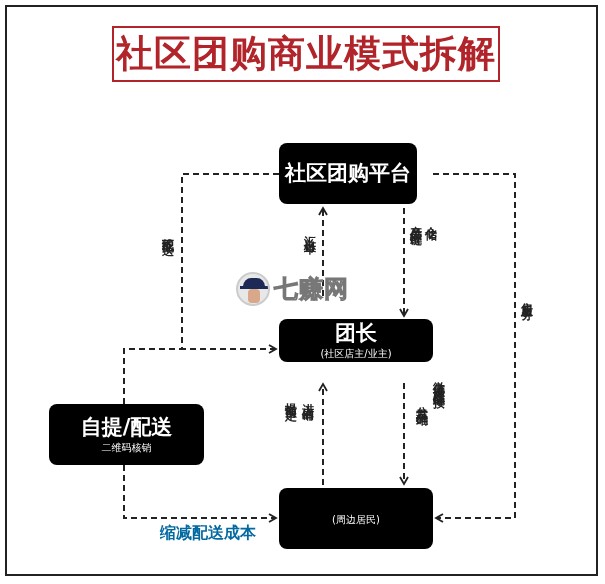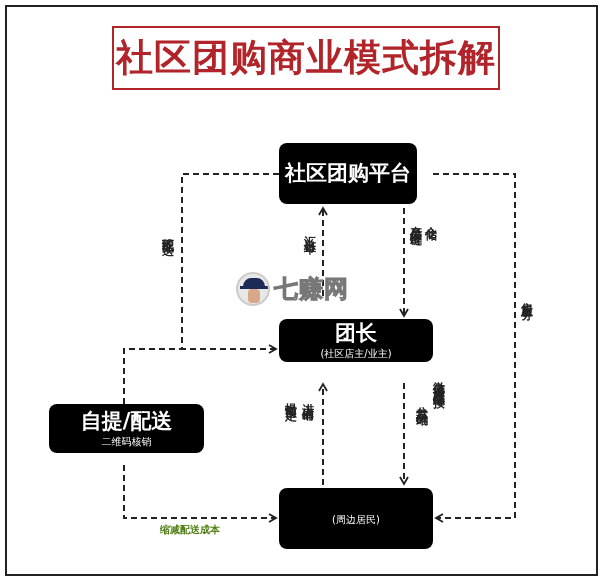--- a/index.html
+++ b/index.html
@@ -1,36 +1,36 @@
 <!DOCTYPE html>
 <html><head>
 <meta charset="utf-8">
 <style>
   html, body { margin: 0; padding: 0; background: #fff; }
   body { width: 605px; height: 584px; position: relative; overflow: hidden;
          font-family: "DejaVu Sans", "Liberation Sans", sans-serif; }
   .frame { position: absolute; left: 5px; top: 5px; width: 593px; height: 571px;
            border: 2px solid #222; box-sizing: border-box; }
-  .title-box { position: absolute; left: 112px; top: 26px; width: 388px; height: 64px;
+  .title-box { position: absolute; left: 112px; top: 26px; width: 388px; height: 56px;
                border: 2px solid #b0242a; box-sizing: border-box;
                display: flex; align-items: center; justify-content: center; }
   .title { color: #b0242a; font-size: 37px; font-weight: bold; letter-spacing: 1px; }
   .node { position: absolute; background: #000; color: #fff; border-radius: 8px;
           display: flex; flex-direction: column; align-items: center; justify-content: center;
           box-sizing: border-box; }
   .node .main { font-size: 21px; font-weight: bold; line-height: 1.2; }
   .node .sub { font-size: 10px; line-height: 1.2; margin-top: 2px; }
   .n-platform { left: 279px; top: 143px; width: 138px; height: 61px; }
   .n-leader { left: 279px; top: 319px; width: 154px; height: 43px; text-align: center; }
-  .n-pickup { left: 49px; top: 404px; width: 155px; height: 49px; }
+  .n-pickup { left: 49px; top: 404px; width: 155px; height: 61px; }
   .n-consumer { left: 279px; top: 488px; width: 154px; height: 61px; }
   svg.edges { position: absolute; left: 0; top: 0; }
   .vlabel { position: absolute; font-size: 12px; font-weight: bold; color: #222;
             writing-mode: vertical-rl; text-orientation: upright; letter-spacing: 2px; line-height: 1; }
-  .hlabel { position: absolute; font-size: 10px; font-weight: bold; color: #4d7c0f; }
+  .hlabel { position: absolute; font-size: 16px; font-weight: bold; color: #0369a1; }
   .watermark { position: absolute; left: 236px; top: 272px; display: flex; align-items: center; }
   .wm-avatar { width: 34px; height: 34px; border-radius: 50%; background: #e8e8e8;
                border: 2px solid #ccc; box-sizing: border-box; position: relative; overflow: hidden; }
   .wm-avatar .hat { position: absolute; left: 5px; top: 4px; width: 22px; height: 10px;
                     background: #1d2a55; border-radius: 10px 10px 2px 2px; }
   .wm-avatar .brim { position: absolute; left: 2px; top: 12px; width: 28px; height: 3px; background: #1d2a55; }
   .wm-avatar .face { position: absolute; left: 10px; top: 15px; width: 12px; height: 14px;
                      background: #d9a88a; border-radius: 4px; }
   .wm-text { font-size: 24px; font-weight: bold; color: #fff;
              -webkit-text-stroke: 1px #777; margin-left: 4px; letter-spacing: 1px; }

